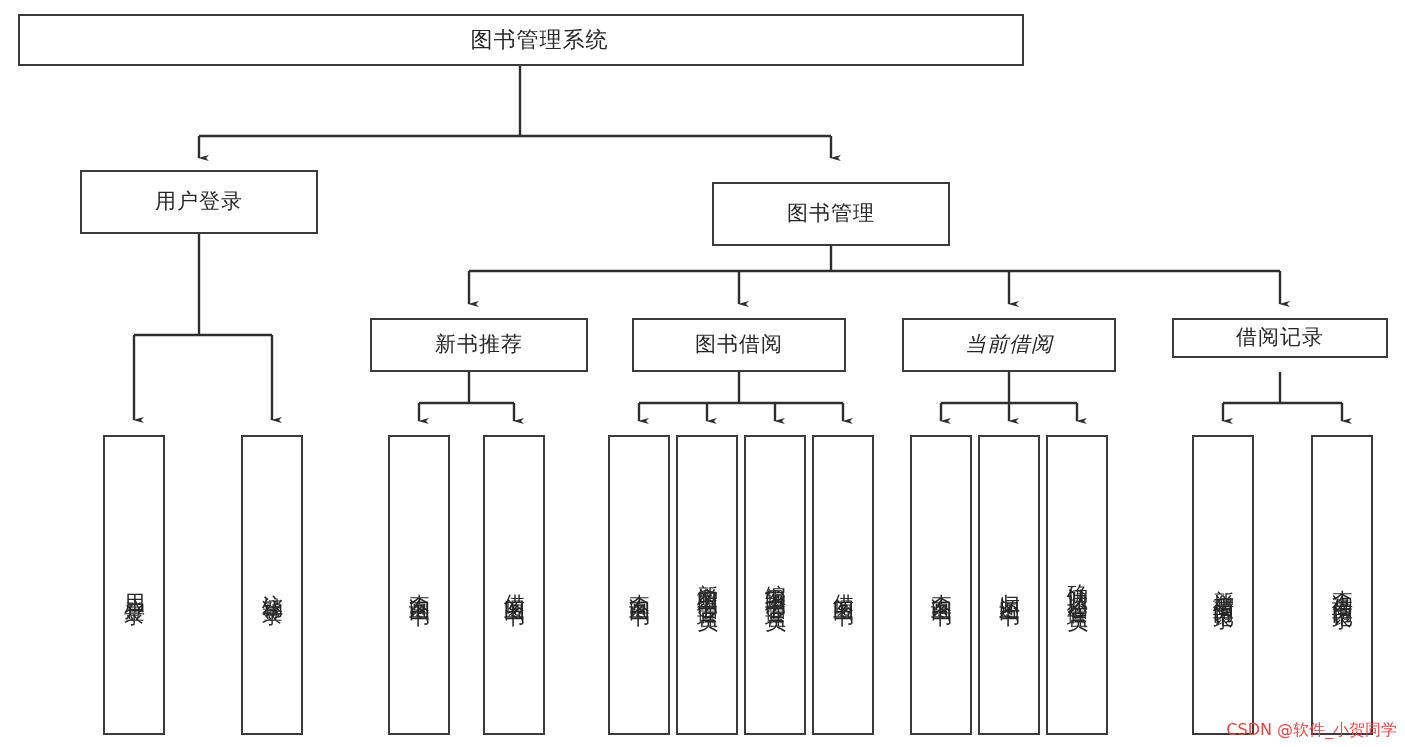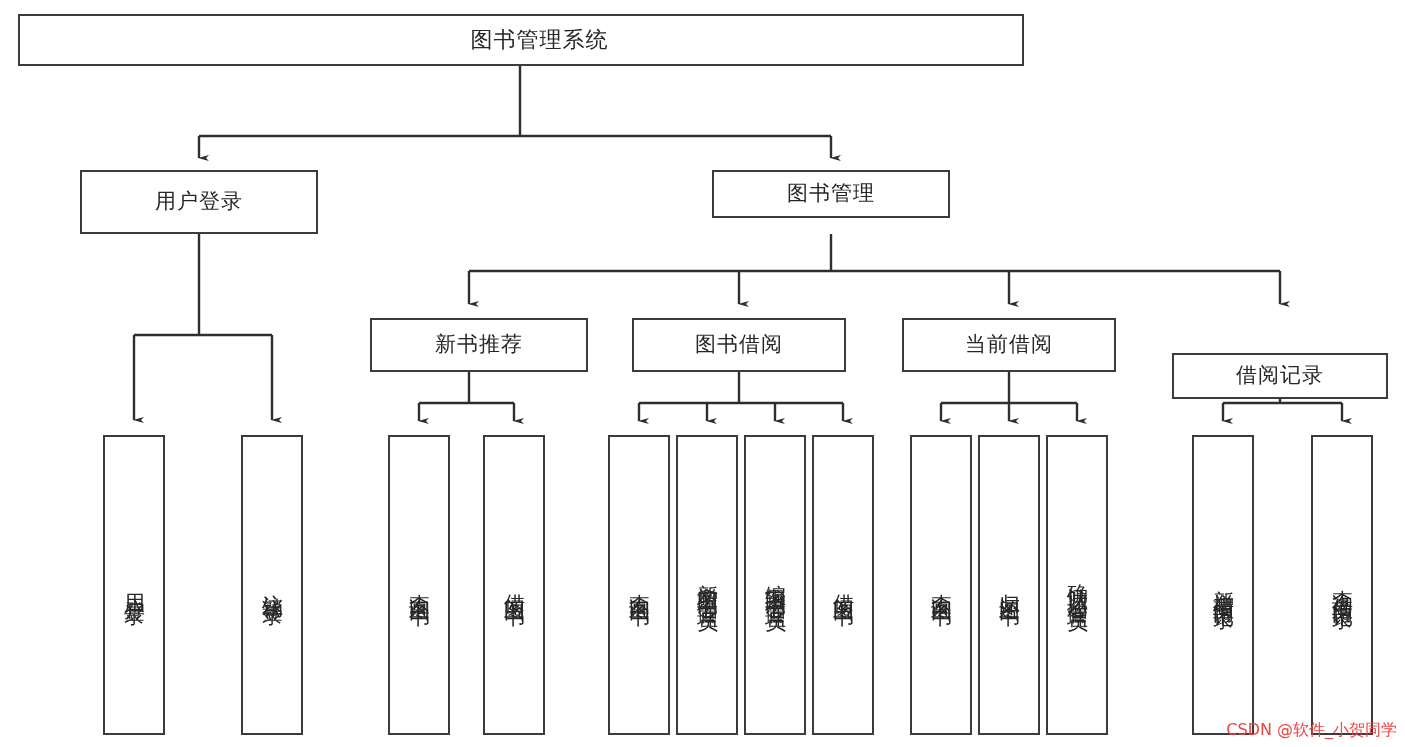--- a/index.html
+++ b/index.html
@@ -124,34 +124,34 @@
     </g>
   </svg>
 
   <div class="node root" style="left:18px; top:14px; width:1006px; height:52px;">
     <span class="label">图书管理系统</span>
   </div>
 
   <div class="node" style="left:80px; top:170px; width:238px; height:64px;">
     <span class="label">用户登录</span>
   </div>
-  <div class="node" style="left:712px; top:170px; width:238px; height:48px;">
+  <div class="node" style="left:712px; top:182px; width:238px; height:64px;">
     <span class="label">图书管理</span>
   </div>
 
   <div class="node" style="left:370px; top:318px; width:218px; height:54px;">
     <span class="label">新书推荐</span>
   </div>
   <div class="node" style="left:632px; top:318px; width:214px; height:54px;">
     <span class="label">图书借阅</span>
   </div>
-  <div class="node" style="left:902px; top:318px; width:214px; height:54px;">
+  <div class="node" style="left:902px; top:318px; width:214px; height:54px;font-style:italic;">
     <span class="label">当前借阅</span>
   </div>
-  <div class="node" style="left:1172px; top:318px; width:216px; height:46px;margin-top:35px;">
+  <div class="node" style="left:1172px; top:318px; width:216px; height:40px;">
     <span class="label">借阅记录</span>
   </div>
 
   <div class="node leaf" style="left:103px; top:435px; width:62px; height:300px;">
     <span class="label">用户登录</span>
   </div>
   <div class="node leaf" style="left:241px; top:435px; width:62px; height:300px;">
     <span class="label">注销登录</span>
   </div>
 

